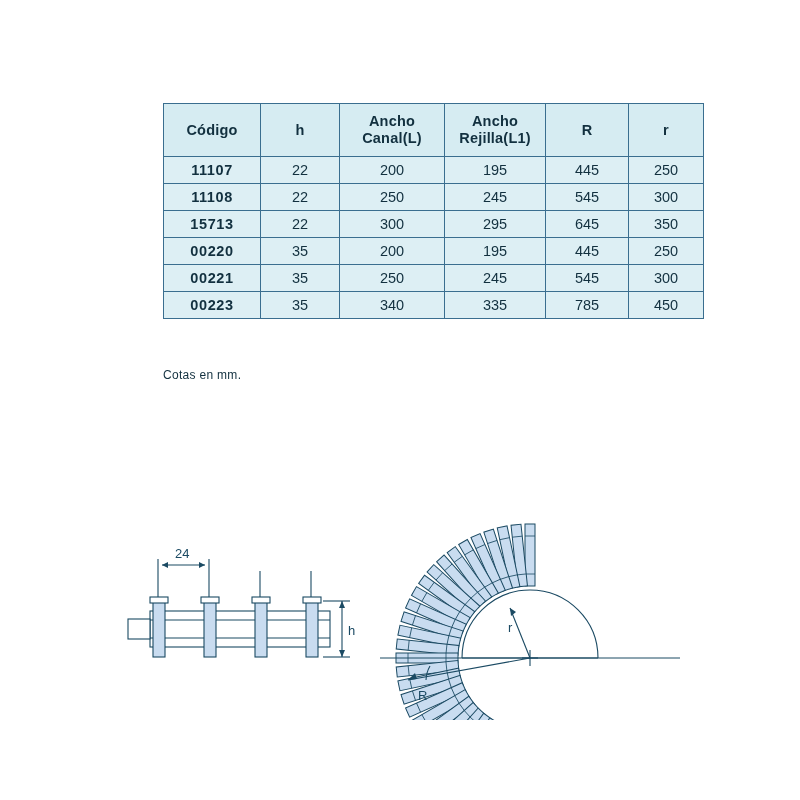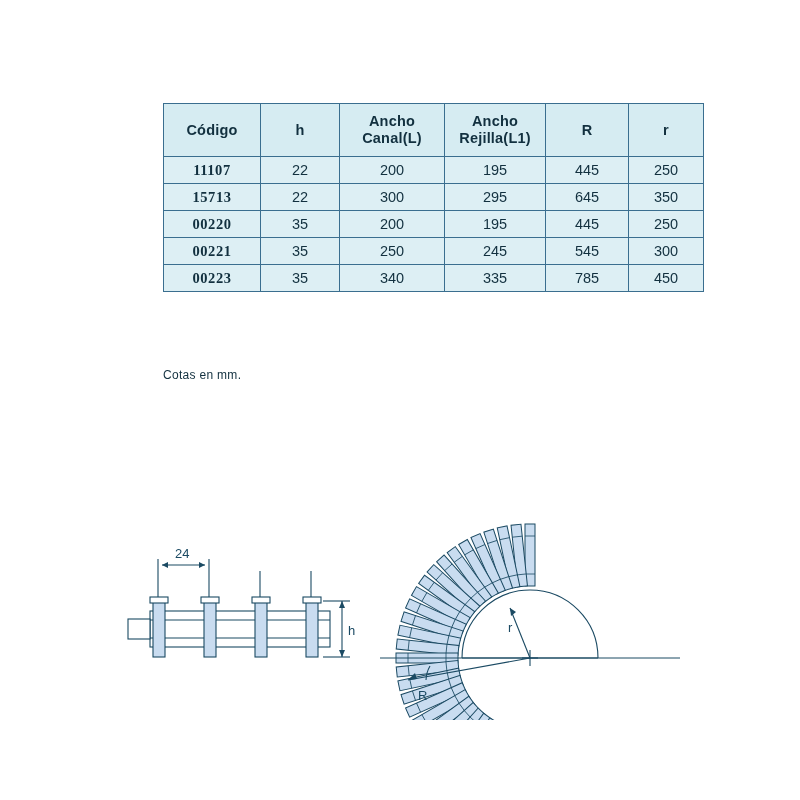--- a/index.html
+++ b/index.html
@@ -43,21 +43,20 @@
     letter-spacing: 0.2px;
   }
   table.spec tbody td {
     background: #ddeff4;
     font-size: 14.5px;
     height: 26px;
   }
   table.spec tbody td.code {
     font-weight: bold;
     letter-spacing: 0.6px;
-    font-family: Liberation Serif, serif;
   }
   
   .col-code  { width: 84px; margin-top: 39px; }
   .col-h     { width: 66px; }
   .col-canal { width: 92px; }
   .col-rej   { width: 88px; }
   .col-R     { width: 70px; }
   .col-r     { width: 62px; }
 
   #note-cotas {
@@ -117,20 +116,28 @@
       </tr>
     </thead>
     <tbody>
       <tr>
         <td class="code">11107</td>
         <td>22</td>
         <td>200</td>
         <td>195</td>
         <td>445</td>
         <td>250</td>
+      </tr>
+      <tr>
+        <td class="code">11108</td>
+        <td>22</td>
+        <td>250</td>
+        <td>245</td>
+        <td>545</td>
+        <td>300</td>
       </tr>
       <tr>
         <td class="code">15713</td>
         <td>22</td>
         <td>300</td>
         <td>295</td>
         <td>645</td>
         <td>350</td>
       </tr>
       <tr>

